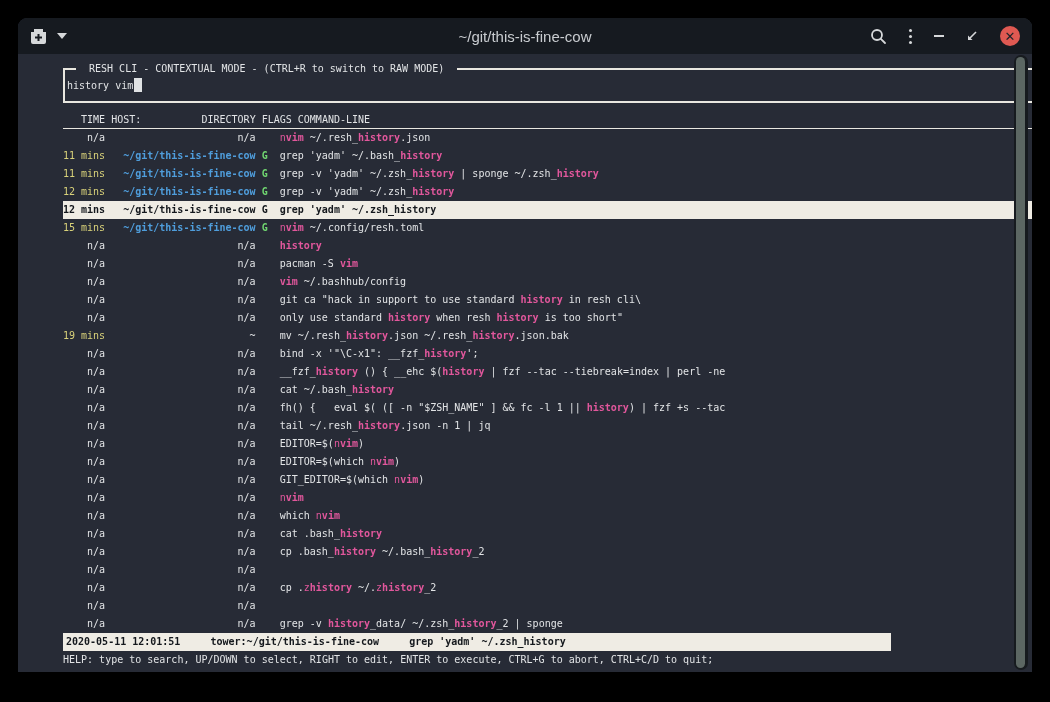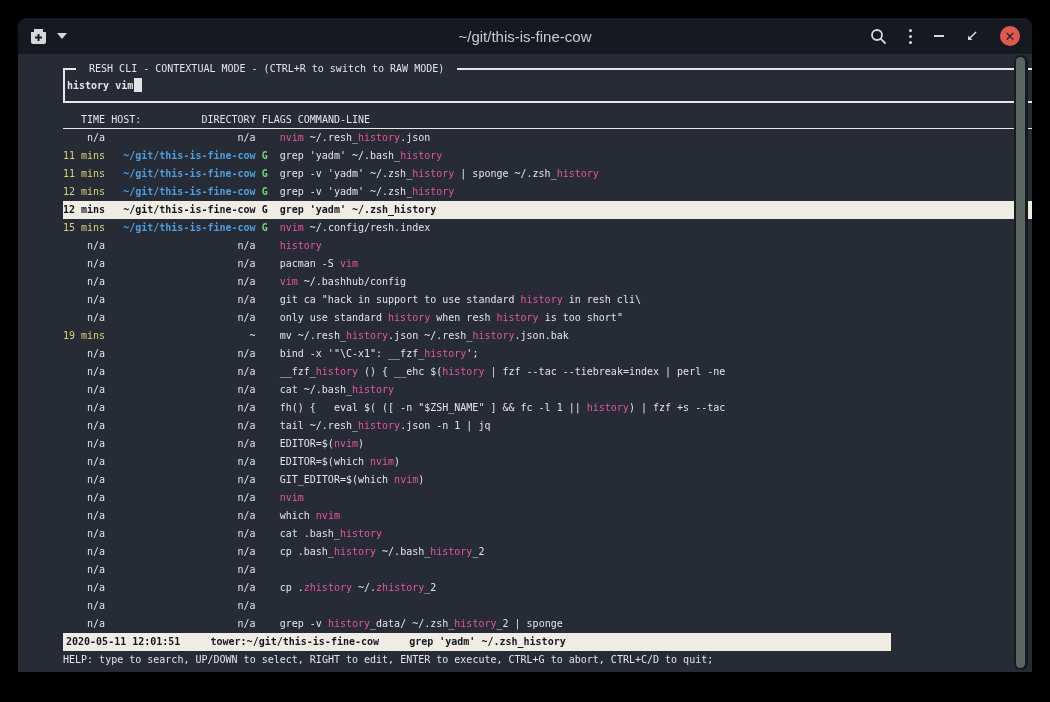--- a/index.html
+++ b/index.html
@@ -41,37 +41,37 @@
     font-size:13px;font-weight:bold;line-height:1;font-family:"DejaVu Sans",sans-serif;}
 
   
   .term{position:relative;height:618px;font-size:10px;line-height:18px;color:var(--fg);padding-left:32px;}
   .term-inner{padding:8px 0 0 13px;width:990px;overflow:hidden;}
 
   .sbox{position:relative;border:2px solid var(--border);height:35px;margin-top:6px;
     width:977px;}
   .sbox-title{position:absolute;top:-10px;left:11px;background:var(--bg);padding:0 7px;
     white-space:pre;}
-  .sbox-input{padding:6px 2px 0 2px;white-space:pre;font-weight:bold;}
+  .sbox-input{padding:6px 2px 0 2px;white-space:pre;}
   .cursor{display:inline-block;width:8px;height:16px;background:#e0e2e4;margin-left:1px;
     vertical-align:-3px;}
 
   .hdr{font:inherit;white-space:pre;margin-top:8px;height:18px;
     border-bottom:1px solid var(--border);width:977px;}
 
   .rows{width:977px;}
   .row{display:grid;grid-template-columns:7ch 24ch 1ch 1fr;column-gap:1ch;
     white-space:pre;height:18px;overflow:hidden;}
   .c-time{text-align:right;}
   .t-age{color:var(--yellow);}
   .c-dir{text-align:right;}
   .d-path{color:var(--blue);font-weight:bold;}
   .c-flag{color:var(--green);font-weight:bold;}
   .c-cmd{padding-left:1ch;overflow:hidden;}
-  .seg-m{color:var(--pink);font-weight:normal;}
+  .seg-m{color:var(--pink);font-weight:bold;}
   .seg-w{color:var(--pink);}
   .row.selected{background:var(--sel);}
   .row.selected span{color:var(--seltext) !important;font-weight:bold;}
 
   .statusbar{width:828px;height:18px;background:var(--sel);color:var(--seltext);
     font-weight:bold;white-space:pre;padding-left:0.5ch;}
   .st-loc{margin-left:5ch;}
   .st-cmd{margin-left:5ch;}
   .helpline{width:990px;height:18px;white-space:pre;}
 
@@ -138,21 +138,21 @@
       </div>
 
       <pre class="hdr">   TIME HOST:          DIRECTORY FLAGS COMMAND-LINE</pre>
 
       <div class="rows" id="rows">
           <div class="row"><span class="c-time">n/a</span><span class="c-dir">n/a</span><span class="c-flag"></span><span class="c-cmd"><span class="seg-w">n</span><span class="seg-m">vim</span><span> ~/.resh_</span><span class="seg-m">history</span><span>.json</span></span></div>
           <div class="row"><span class="c-time t-age">11 mins</span><span class="c-dir d-path">~/git/this-is-fine-cow</span><span class="c-flag">G</span><span class="c-cmd"><span>grep 'yadm' ~/.bash_</span><span class="seg-m">history</span></span></div>
           <div class="row"><span class="c-time t-age">11 mins</span><span class="c-dir d-path">~/git/this-is-fine-cow</span><span class="c-flag">G</span><span class="c-cmd"><span>grep -v 'yadm' ~/.zsh_</span><span class="seg-m">history</span><span> | sponge ~/.zsh_</span><span class="seg-m">history</span></span></div>
           <div class="row"><span class="c-time t-age">12 mins</span><span class="c-dir d-path">~/git/this-is-fine-cow</span><span class="c-flag">G</span><span class="c-cmd"><span>grep -v 'yadm' ~/.zsh_</span><span class="seg-m">history</span></span></div>
           <div class="row selected"><span class="c-time t-age">12 mins</span><span class="c-dir d-path">~/git/this-is-fine-cow</span><span class="c-flag">G</span><span class="c-cmd"><span>grep 'yadm' ~/.zsh_history</span></span></div>
-          <div class="row"><span class="c-time t-age">15 mins</span><span class="c-dir d-path">~/git/this-is-fine-cow</span><span class="c-flag">G</span><span class="c-cmd"><span class="seg-w">n</span><span class="seg-m">vim</span><span> ~/.config/resh.index</span></span></div>
+          <div class="row"><span class="c-time t-age">15 mins</span><span class="c-dir d-path">~/git/this-is-fine-cow</span><span class="c-flag">G</span><span class="c-cmd"><span class="seg-w">n</span><span class="seg-m">vim</span><span> ~/.config/resh.toml</span></span></div>
           <div class="row"><span class="c-time">n/a</span><span class="c-dir">n/a</span><span class="c-flag"></span><span class="c-cmd"><span class="seg-m">history</span></span></div>
           <div class="row"><span class="c-time">n/a</span><span class="c-dir">n/a</span><span class="c-flag"></span><span class="c-cmd"><span>pacman -S </span><span class="seg-m">vim</span></span></div>
           <div class="row"><span class="c-time">n/a</span><span class="c-dir">n/a</span><span class="c-flag"></span><span class="c-cmd"><span class="seg-m">vim</span><span> ~/.bashhub/config</span></span></div>
           <div class="row"><span class="c-time">n/a</span><span class="c-dir">n/a</span><span class="c-flag"></span><span class="c-cmd"><span>git ca "hack in support to use standard </span><span class="seg-m">history</span><span> in resh cli\</span></span></div>
           <div class="row"><span class="c-time">n/a</span><span class="c-dir">n/a</span><span class="c-flag"></span><span class="c-cmd"><span>only use standard </span><span class="seg-m">history</span><span> when resh </span><span class="seg-m">history</span><span> is too short"</span></span></div>
           <div class="row"><span class="c-time t-age">19 mins</span><span class="c-dir">~</span><span class="c-flag"></span><span class="c-cmd"><span>mv ~/.resh_</span><span class="seg-m">history</span><span>.json ~/.resh_</span><span class="seg-m">history</span><span>.json.bak</span></span></div>
           <div class="row"><span class="c-time">n/a</span><span class="c-dir">n/a</span><span class="c-flag"></span><span class="c-cmd"><span>bind -x '"\C-x1": __fzf_</span><span class="seg-m">history</span><span>';</span></span></div>
           <div class="row"><span class="c-time">n/a</span><span class="c-dir">n/a</span><span class="c-flag"></span><span class="c-cmd"><span>__fzf_</span><span class="seg-m">history</span><span> () { __ehc $(</span><span class="seg-m">history</span><span> | fzf --tac --tiebreak=index | perl -ne</span></span></div>
           <div class="row"><span class="c-time">n/a</span><span class="c-dir">n/a</span><span class="c-flag"></span><span class="c-cmd"><span>cat ~/.bash_</span><span class="seg-m">history</span></span></div>
           <div class="row"><span class="c-time">n/a</span><span class="c-dir">n/a</span><span class="c-flag"></span><span class="c-cmd"><span>fh() {   eval $( ([ -n "$ZSH_NAME" ] &amp;&amp; fc -l 1 || </span><span class="seg-m">history</span><span>) | fzf +s --tac</span></span></div>

